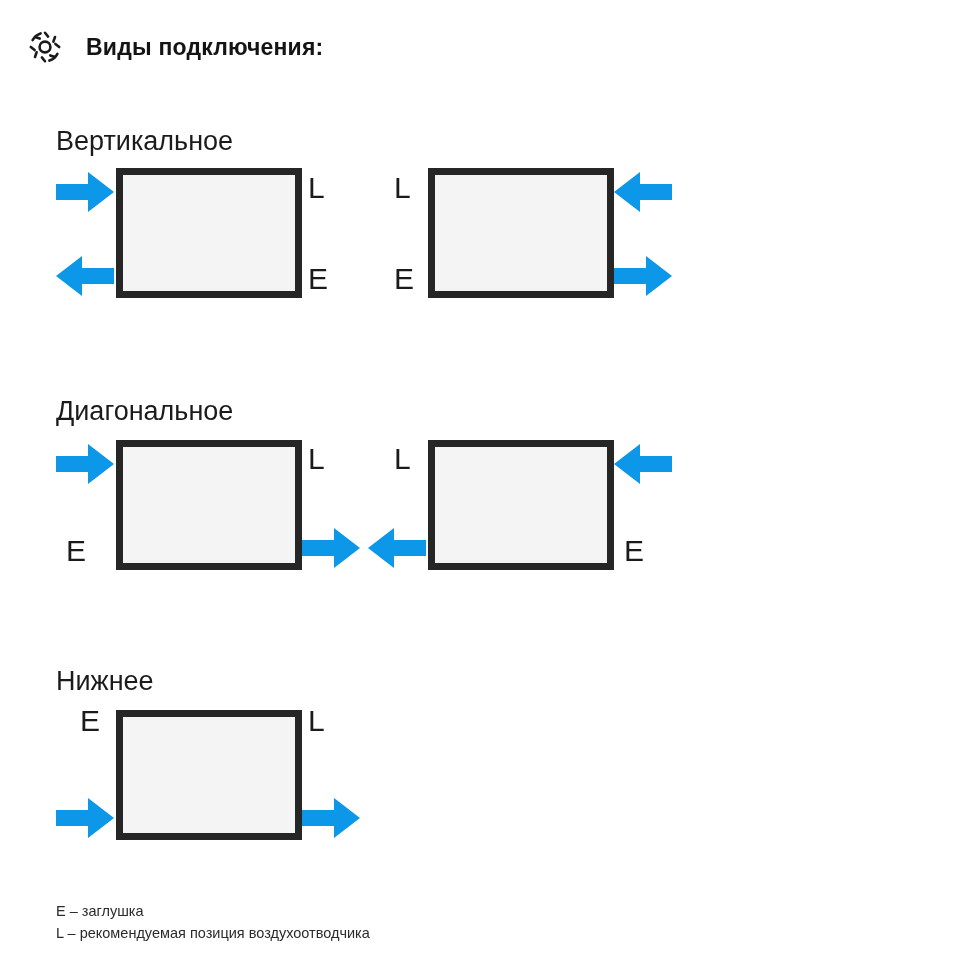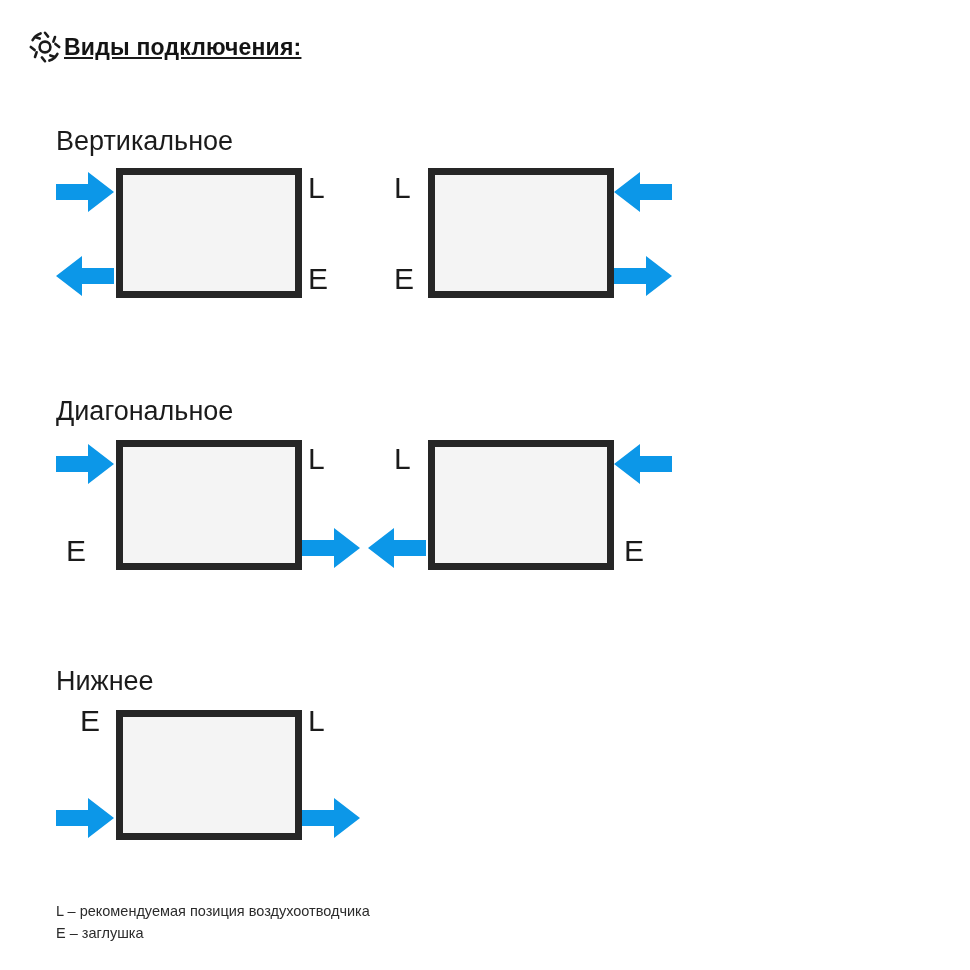--- a/index.html
+++ b/index.html
@@ -16,21 +16,21 @@
     position: relative;
   }
 
   
   .header {
     position: absolute;
     left: 26px;
     top: 28px;
     display: flex;
     align-items: center;
-    text-decoration: underline;
+    gap: 22px;
   }
   .gear-icon {
     width: 38px;
     height: 38px;
     display: block;
   }
   .header-title {
     font-size: 23px;
     font-weight: bold;
     letter-spacing: 0.2px;
@@ -171,15 +171,15 @@
 
   <svg class="arrow" style="left:56px; top:798px;" width="58" height="40" viewBox="0 0 58 40">
     <path d="M0 12 H32 V0 L58 20 L32 40 V28 H0 Z" fill="#0c97e8"></path>
   </svg>
   <svg class="arrow" style="left:302px; top:798px;" width="58" height="40" viewBox="0 0 58 40">
     <path d="M0 12 H32 V0 L58 20 L32 40 V28 H0 Z" fill="#0c97e8"></path>
   </svg>
 </div>
 
 <div class="legend" style="top:900px;">
+  <div>E – заглушка</div>
   <div>L – рекомендуемая позиция воздухоотводчика</div>
-  <div>E – заглушка</div>
 </div>
 
 </body></html>

